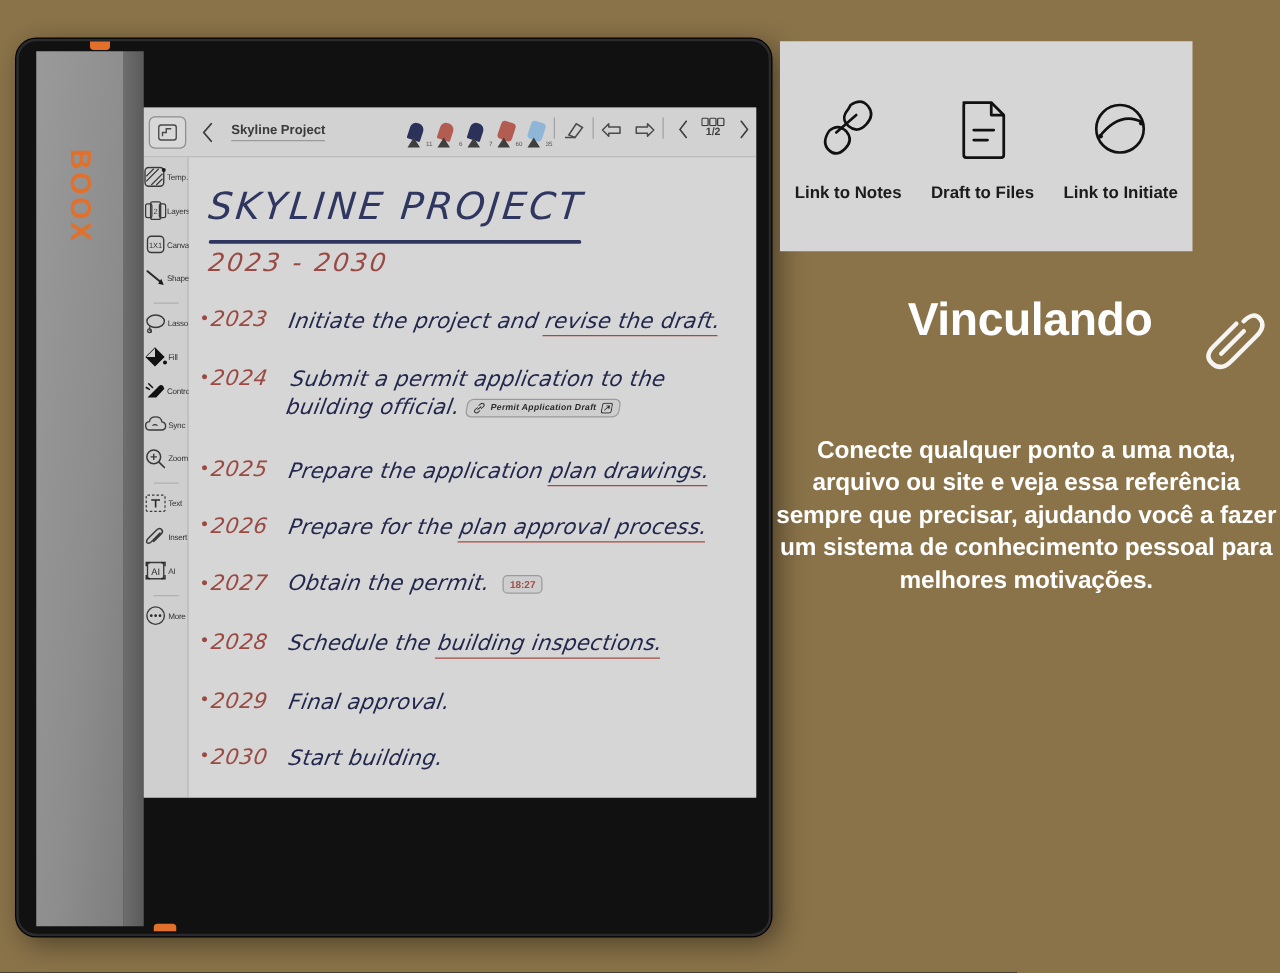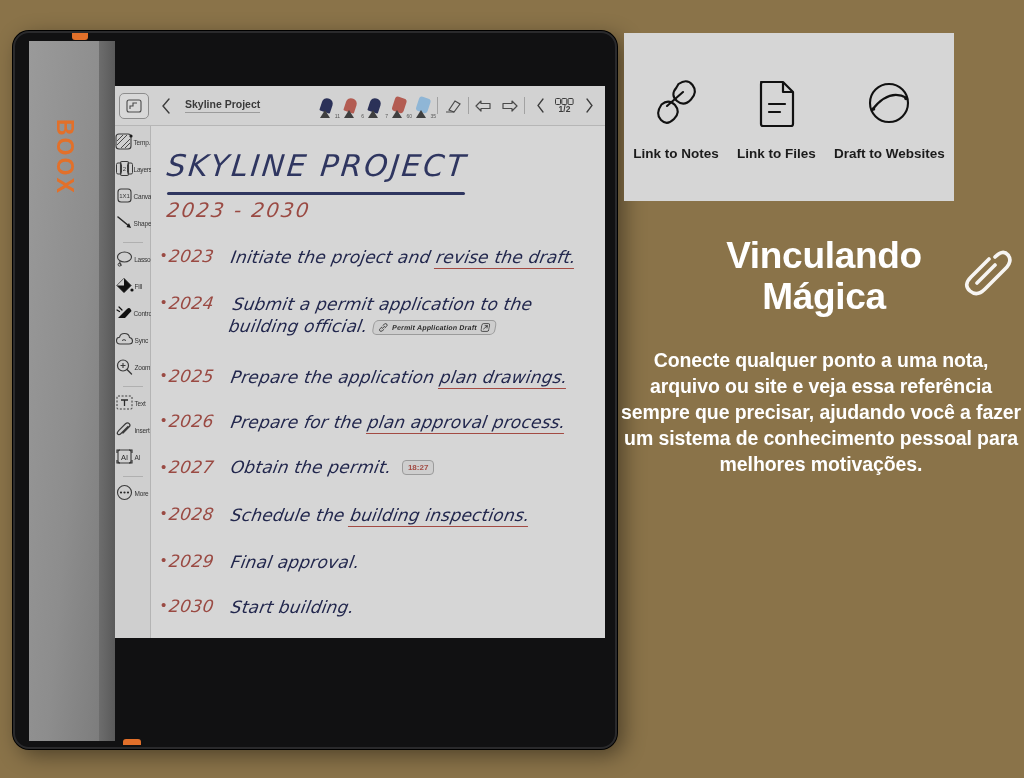--- a/index.html
+++ b/index.html
@@ -61,21 +61,21 @@
     width: 30px; height: 26px; margin-left: 4px;
     border: 1px solid #8d8d8d; border-radius: 5px;
     display:flex;align-items:center;justify-content:center;
     background:#d8d8d8;
   }
   #back-chev { margin-left: 12px; width: 14px; display:flex;align-items:center;}
   #note-title {
     margin-left: 10px; font-size: 10.5px; color: #3a3a3a; font-weight: 600;
     border-bottom: 1px solid #9b9b9b; padding-bottom: 2px;
   }
-  #pen-group { margin-left: auto; display: flex; align-items: center; gap: 5px; padding-right: 6px; }
+  #pen-group { margin-left: auto; display: flex; align-items: flex-start; gap: 5px; }
   .pen { position: relative; width: 19px; height: 24px; }
   .pen .nib { position:absolute; left:3px; bottom:0; width:0;height:0;
      border-left:5px solid transparent;border-right:5px solid transparent;
      border-bottom:8px solid #3f3f3f;}
   .pen .body { position:absolute; left:2px; bottom:6px; width:11px;height:14px;
      border-radius:5px 5px 1px 1px; transform: rotate(18deg); transform-origin: bottom center;}
   .pen .sz { position:absolute; right:-4px; bottom:-1px; font-size:5px; color:#555; }
   .pen.marker .body { width:12px; height:15px; border-radius:3px; }
   .divider-v { width:1px; height:17px; background:#a2a2a2; }
   .tool-ic { width:20px; height:20px; display:flex; align-items:center; justify-content:center; }
@@ -481,37 +481,36 @@
     </svg>
     <div class="lbl">Link to Notes</div>
   </div>
 
   <div class="link-opt">
     <svg width="58" height="58" viewBox="0 0 58 58">
       <path d="M14 8 L36 8 L46 18 L46 50 Q46 52 44 52 L16 52 Q14 52 14 50 L14 10 Q14 8 16 8 Z" fill="none" stroke="#111" stroke-width="2.2" stroke-linejoin="round"></path>
       <path d="M36 8 L36 18 L46 18" fill="none" stroke="#111" stroke-width="2.2" stroke-linejoin="round"></path>
       <path d="M22 30 L38 30 M22 38 L33 38" stroke="#111" stroke-width="2.2" stroke-linecap="round"></path>
     </svg>
-    <div class="lbl">Link to Files</div>
+    <div class="lbl">Draft to Files</div>
   </div>
 
   <div class="link-opt">
     <svg width="58" height="58" viewBox="0 0 58 58">
       <circle cx="29" cy="29" r="19" fill="none" stroke="#111" stroke-width="2.1"></circle>
       <path d="M12 36 Q29 14 47 24" fill="none" stroke="#111" stroke-width="2.1" stroke-linecap="round"></path>
       <circle cx="13.5" cy="35" r="1.8" fill="#111"></circle>
       <circle cx="46" cy="24.5" r="1.8" fill="#111"></circle>
     </svg>
-    <div class="lbl">Draft to Websites</div>
+    <div class="lbl">Link to Initiate</div>
   </div>
 </div>
 
 <div id="headline">
   <div>Vinculando</div>
-  <div>Mágica</div>
 </div>
 
 <svg id="paperclip-icon" viewBox="0 0 60 62">
   <path d="M40 14 Q48 6 53 12 Q58 18 50 26 L30 46 Q22 54 15 48 Q8 42 16 34 L34 16" fill="none" stroke="#ffffff" stroke-width="3.6" stroke-linecap="round" opacity="0.93"></path>
   <path d="M22 40 L40 22" stroke="#ffffff" stroke-width="3.6" stroke-linecap="round" opacity="0.93"></path>
 </svg>
 
 <div id="body-copy">Conecte qualquer ponto a uma nota, arquivo ou site e veja essa referência sempre que precisar, ajudando você a fazer um sistema de conhecimento pessoal para melhores motivações.</div>
 
 </body></html>

